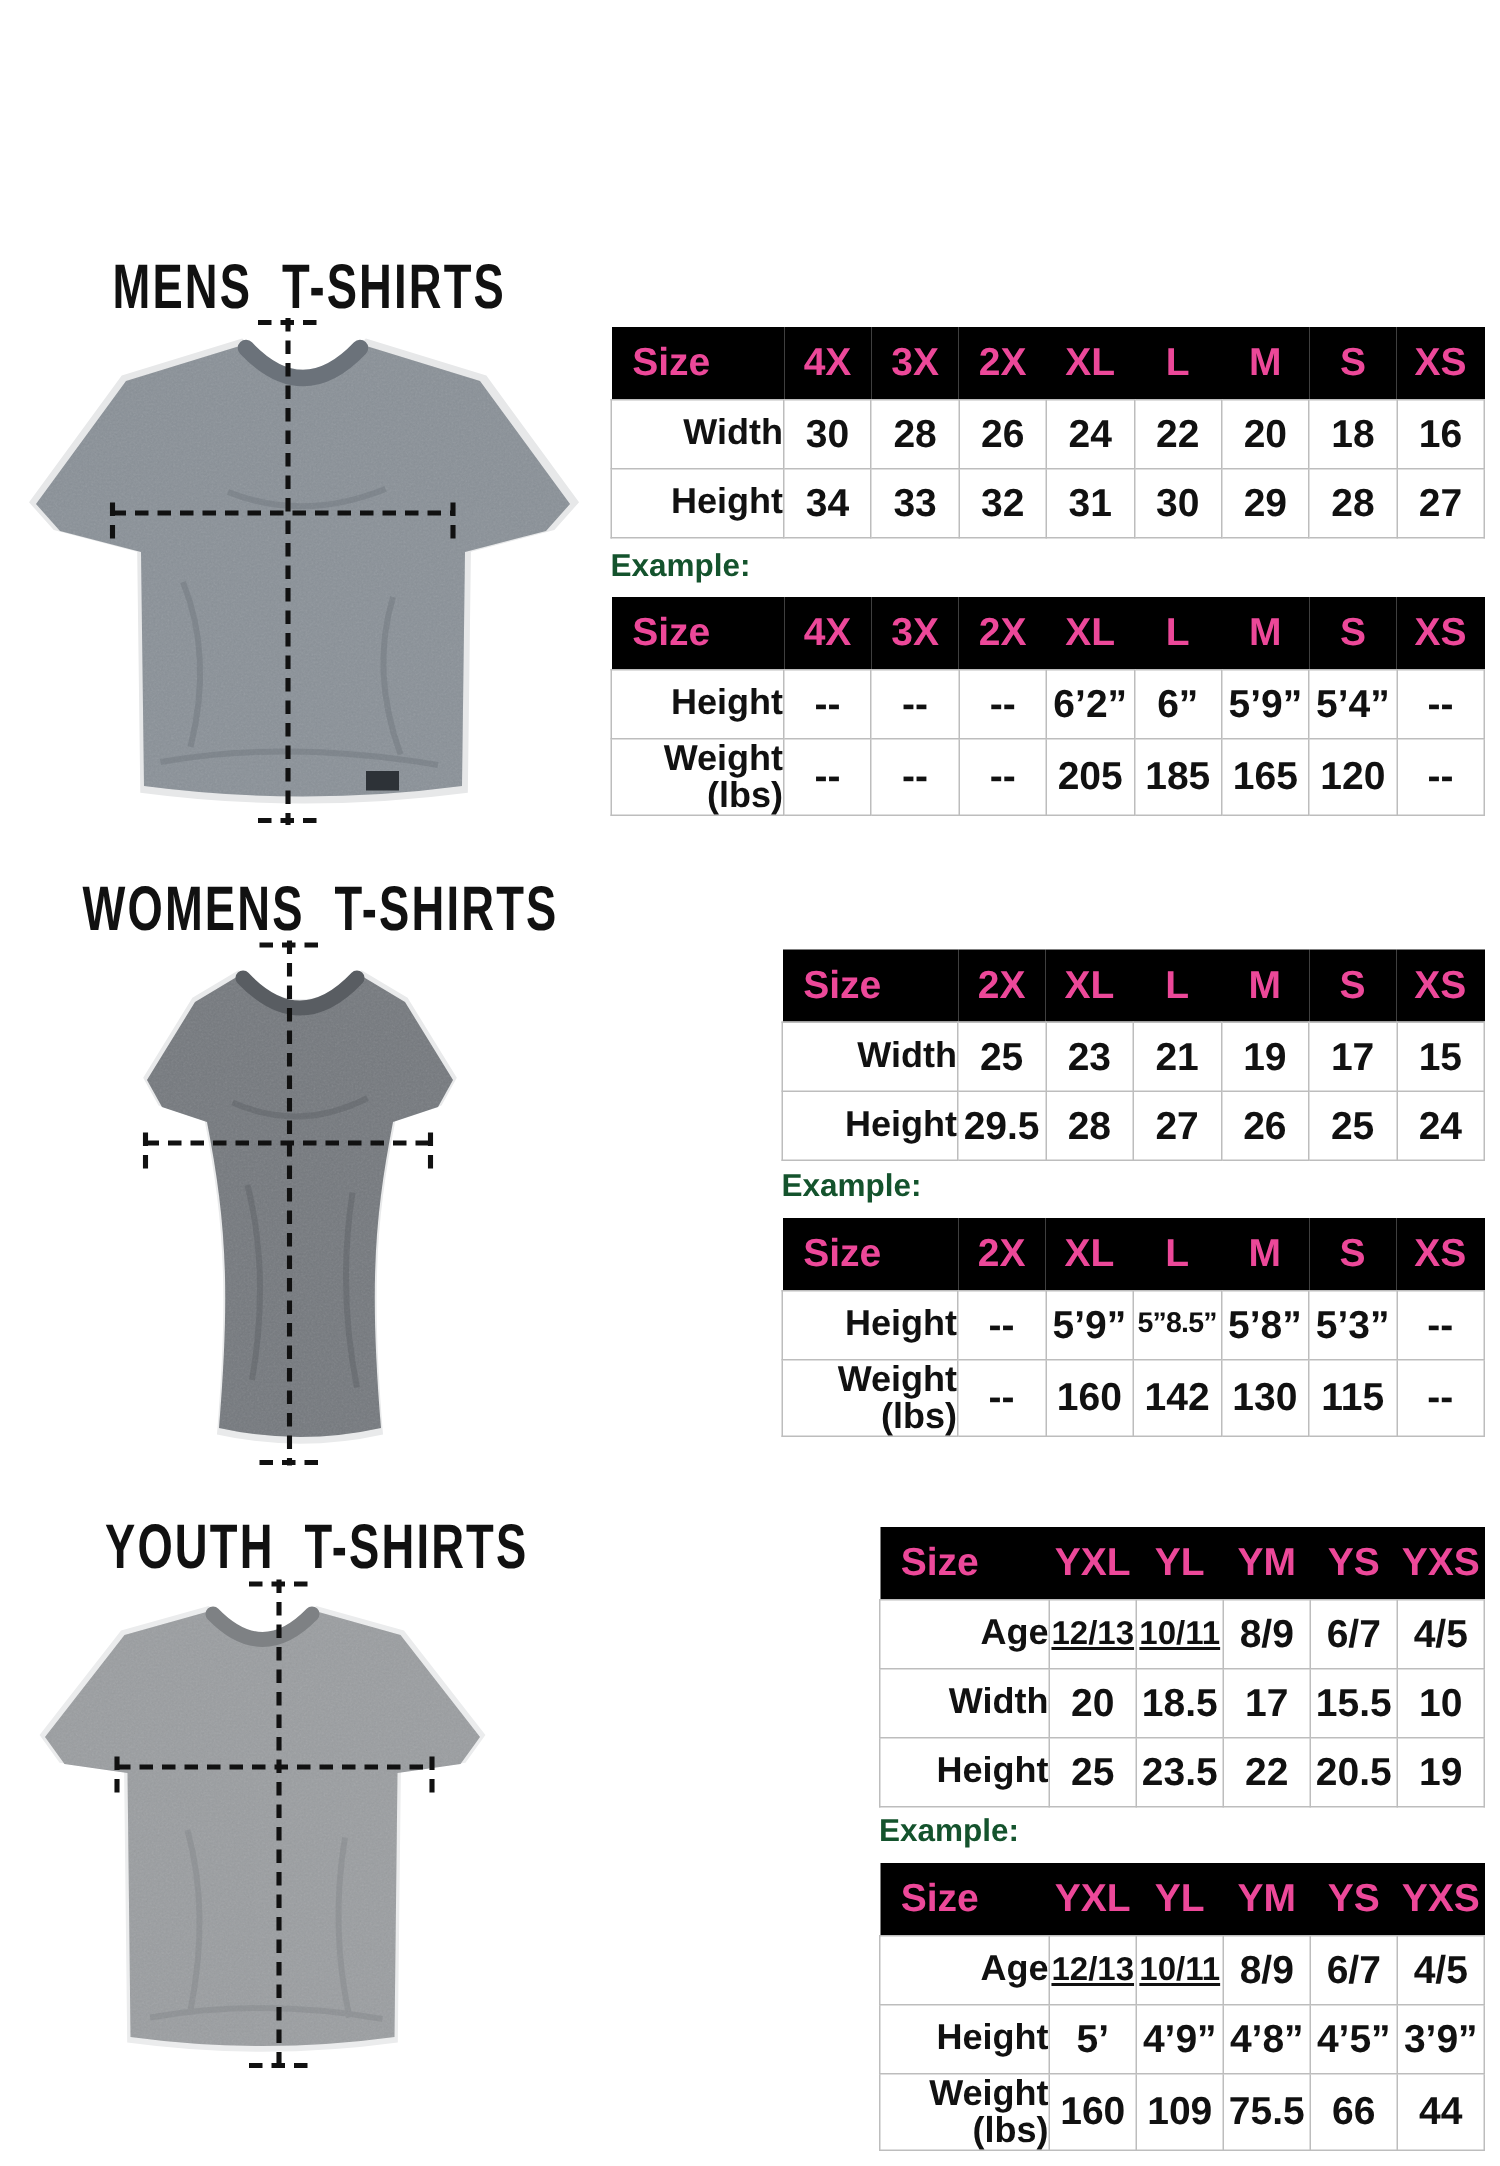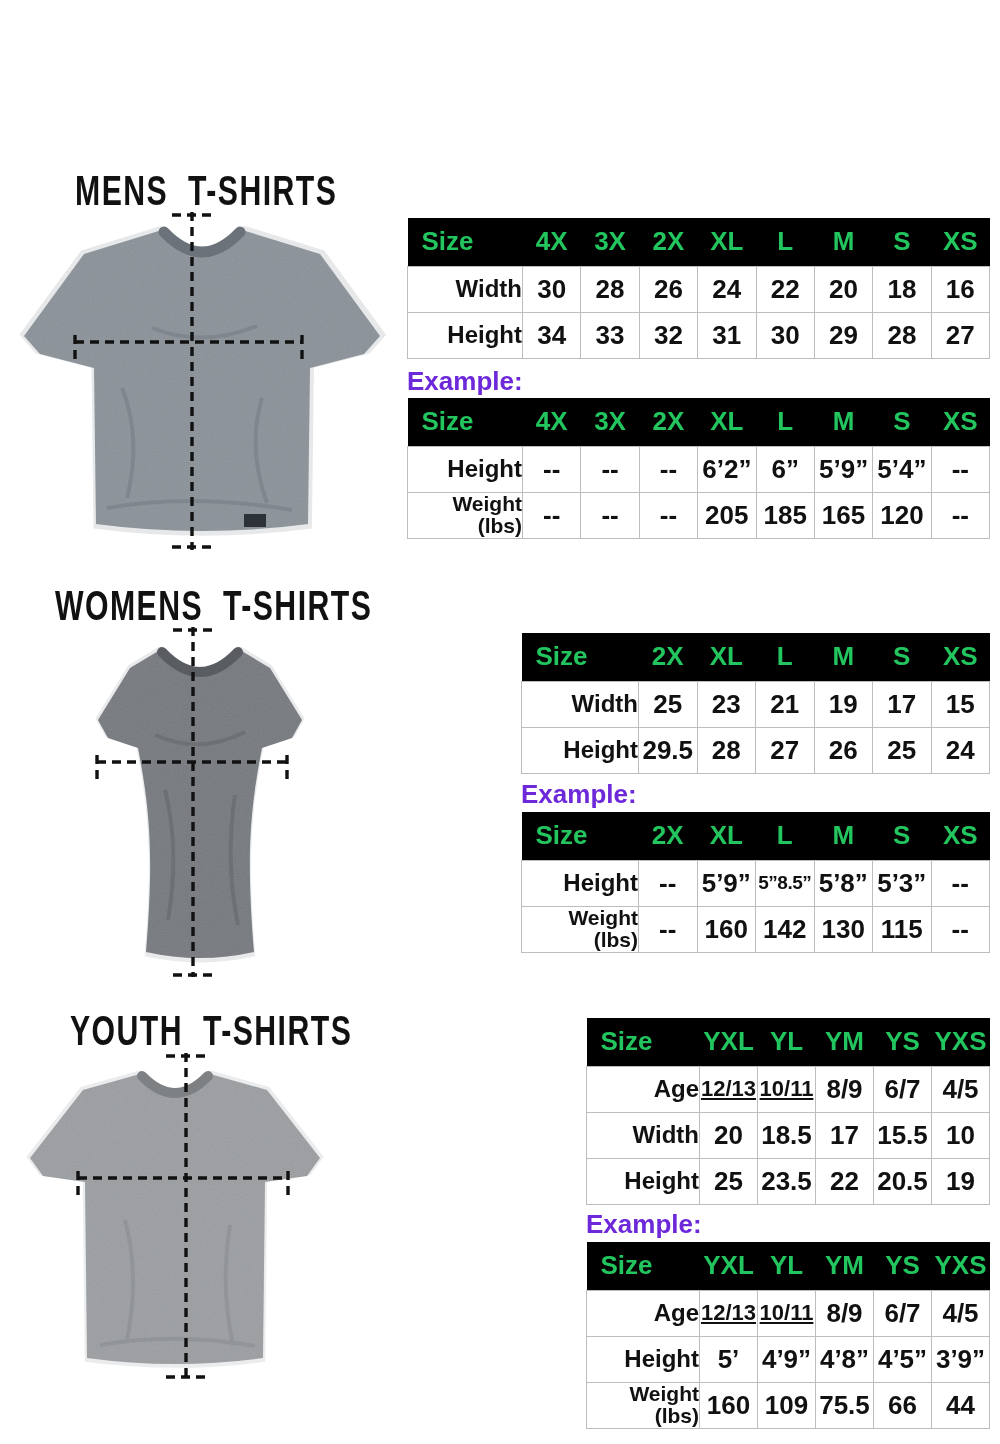--- a/index.html
+++ b/index.html
@@ -17,47 +17,47 @@
                font-size:33px; transform:scaleX(0.92); transform-origin:left top; letter-spacing:1px; }
 
   
   .sec-title { position:absolute; color:#111111; font-weight:bold; font-size:42px; line-height:1;
                transform:scaleX(0.72); transform-origin:left top; letter-spacing:2px; word-spacing:14px;
                white-space:nowrap; }
   #t-mens   { left:75px;  top:170px; }
   #t-womens { left:55px;  top:585px; }
   #t-youth  { left:70px;  top:1010px; }
 
-  .ex-label { position:absolute; color:#6d28d9; font-weight:bold; font-size:26px; }
+  .ex-label { position:absolute; color:#14532d; font-weight:bold; font-size:21px; }
   #ex-mens   { left:407px; top:366px; }
   #ex-womens { left:521px; top:779px; }
   #ex-youth  { left:586px; top:1209px; }
 
   
   .shirt { position:absolute; }
   #shirt-mens   { left:12px; top:208px; }
   #shirt-womens { left:40px; top:620px; }
   #shirt-youth  { left:15px; top:1050px; }
 
   
   table.sz { position:absolute; border-collapse:collapse; table-layout:fixed; background:#ffffff; }
   #tbl-mens-size    { left:407px; top:218px;  width:583px; }
   #tbl-mens-ex      { left:407px; top:398px;  width:583px; }
   #tbl-womens-size  { left:521px; top:633px;  width:469px; }
   #tbl-womens-ex    { left:521px; top:812px;  width:469px; }
   #tbl-youth-size   { left:586px; top:1018px; width:404px; }
   #tbl-youth-ex     { left:586px; top:1242px; width:404px; }
 
-  table.sz thead th { background:#000000; color:#22c55e; height:48px; font-size:26px; font-weight:bold;
+  table.sz thead th { background:#000000; color:#ec4899; height:48px; font-size:26px; font-weight:bold;
                       text-align:center; border:0; padding:0; }
   table.sz thead th.lbl { text-align:left; padding-left:14px; }
   table.sz tbody th, table.sz tbody td { border:1px solid #bdbdbd; height:46px; color:#111111;
                       font-weight:bold; font-size:26px; text-align:center; padding:0; }
   table.sz tbody th.lbl { text-align:right; padding-left:13px; font-size:24px; line-height:1.05; }
-  table.sz tbody th.lbl.small { font-size:21px;margin-top:20px; }
+  table.sz tbody th.lbl.small { font-size:24px;margin-top:20px; }
   table.sz tbody td.small { font-size:19px; letter-spacing:-0.5px; }
   table.sz tbody td.med { font-size:22px;text-decoration:underline; }
 </style>
 </head>
 <body>
 
 <div id="page">
 
 
   <h2 class="sec-title" id="t-mens">MENS T-SHIRTS</h2>

